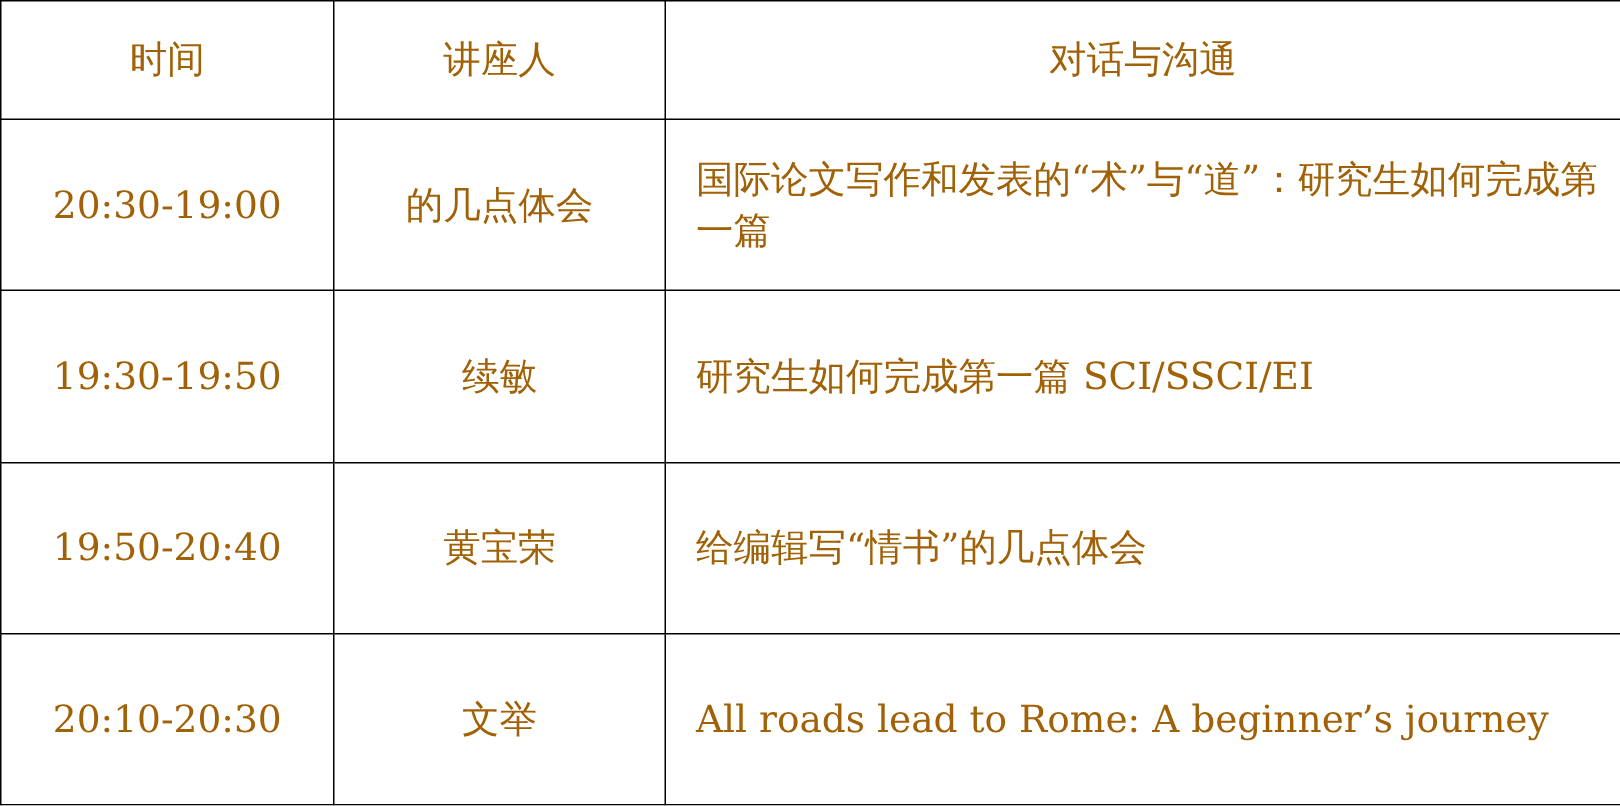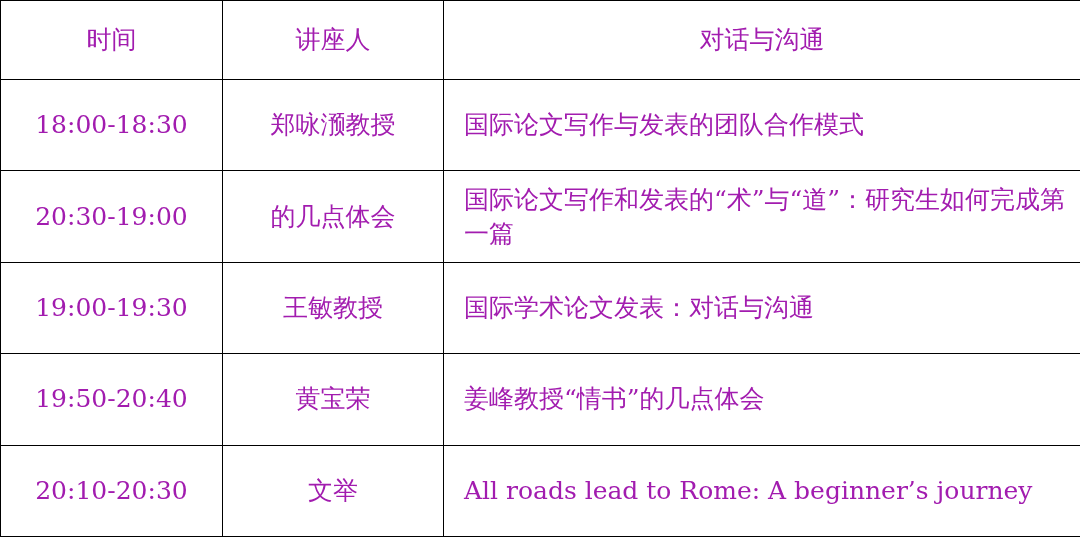--- a/index.html
+++ b/index.html
@@ -21,21 +21,21 @@
     table-layout: fixed;
   }
   .schedule-table th,
   .schedule-table td {
     border: 1px solid #000000;
     padding: 0 12px;
     font-weight: normal;
     font-size: 25px;
     line-height: 1.35;
     vertical-align: middle;
-    color: #a21caf;
+    color: #a16207;
   }
   .col-time   { width: 222px; }
   .col-person { width: 221px; }
   .col-topic  { width: 637px; }
 
   thead th {
     text-align: center;
     font-weight: bold;
     font-size: 26px;
     height: 78px;
@@ -64,38 +64,33 @@
   </colgroup>
   <thead>
     <tr>
       <th>时间</th>
       <th>讲座人</th>
       <th>对话与沟通</th>
     </tr>
   </thead>
   <tbody>
     <tr>
-      <td class="cell-time">18:00-18:30</td>
-      <td class="cell-person">郑咏滪教授</td>
-      <td class="cell-topic">国际论文写作与发表的团队合作模式</td>
-    </tr>
-    <tr>
       <td class="cell-time">20:30-19:00</td>
       <td class="cell-person">的几点体会</td>
       <td class="cell-topic">国际论文写作和发表的“术”与“道”：研究生如何完成第一篇</td>
     </tr>
     <tr>
-      <td class="cell-time">19:00-19:30</td>
-      <td class="cell-person">王敏教授</td>
-      <td class="cell-topic">国际学术论文发表：对话与沟通</td>
+      <td class="cell-time">19:30-19:50</td>
+      <td class="cell-person">续敏</td>
+      <td class="cell-topic">研究生如何完成第一篇 SCI/SSCI/EI</td>
     </tr>
     <tr>
       <td class="cell-time">19:50-20:40</td>
       <td class="cell-person">黄宝荣</td>
-      <td class="cell-topic">姜峰教授“情书”的几点体会</td>
+      <td class="cell-topic">给编辑写“情书”的几点体会</td>
     </tr>
     <tr>
       <td class="cell-time">20:10-20:30</td>
       <td class="cell-person">文举</td>
       <td class="cell-topic">All roads lead to Rome: A beginner’s journey</td>
     </tr>
   </tbody>
 </table>
 
 </body></html>

